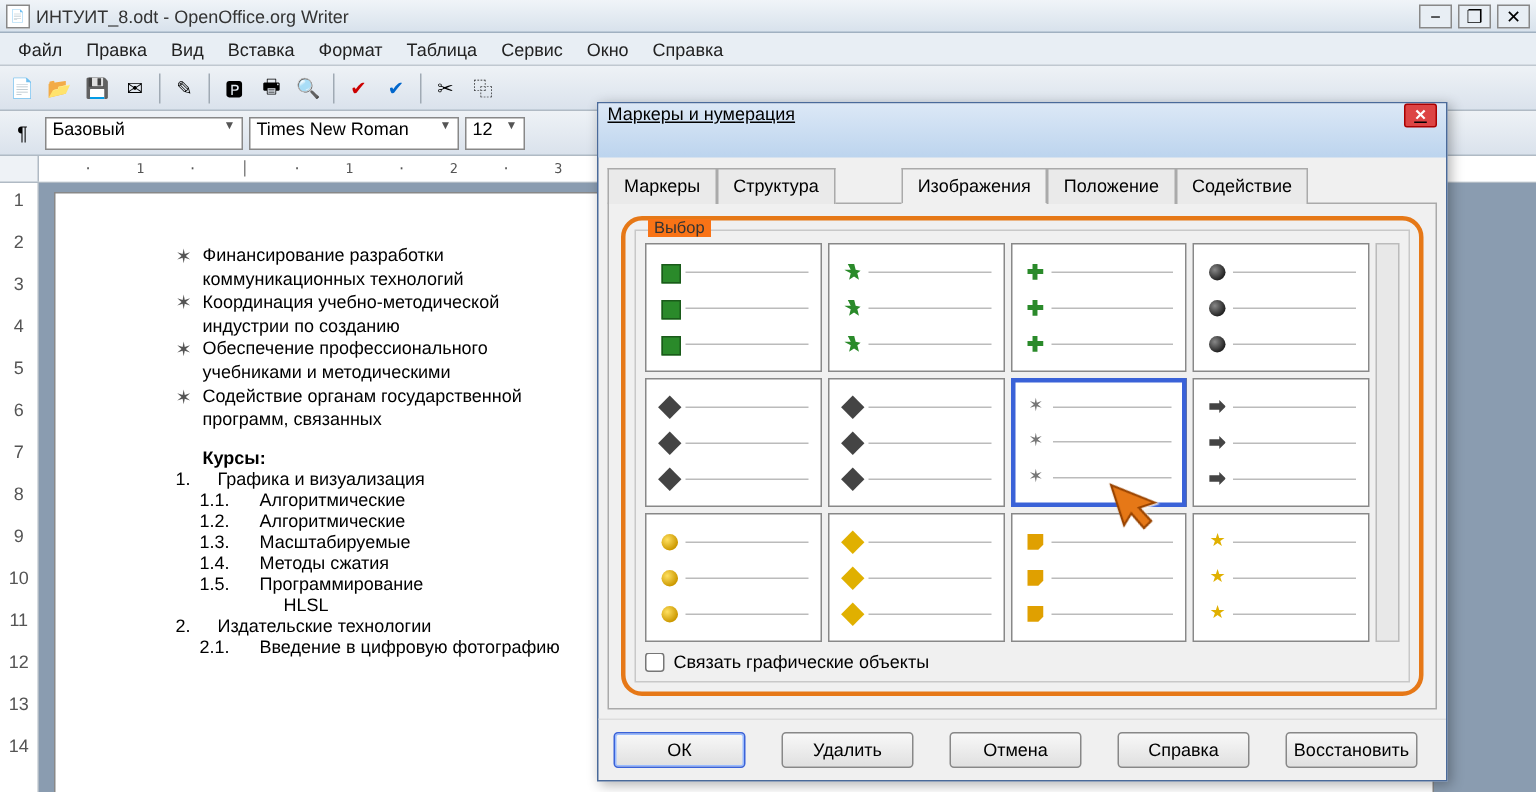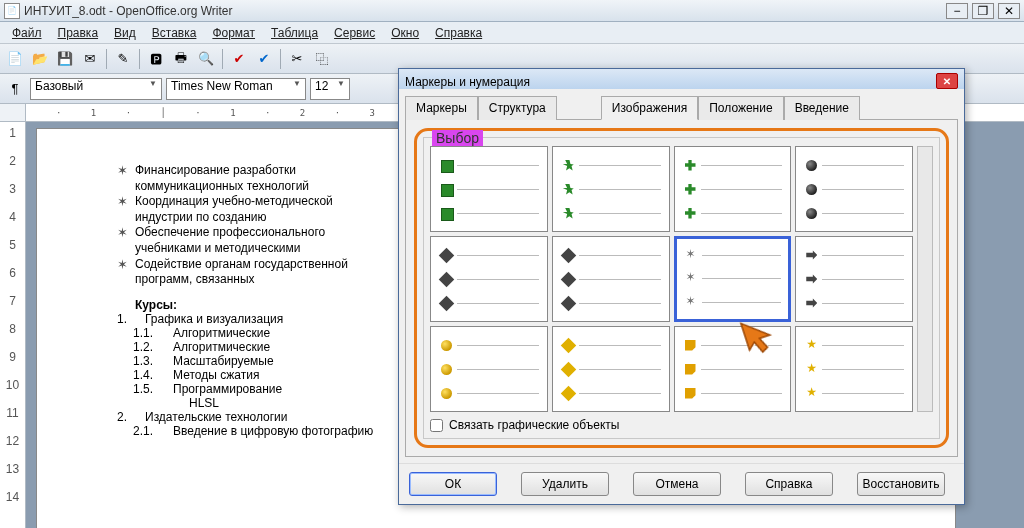--- a/index.html
+++ b/index.html
@@ -7,21 +7,21 @@
 
   
   .titlebar { height: 22px; background: linear-gradient(#f0f4f8, #d8e2ec); display: flex; align-items: center; padding: 0 4px; border-bottom: 1px solid #a0b0c0; }
   .titlebar .doc-icon { width: 16px; height: 16px; background: #fff; border: 1px solid #888; margin-right: 4px; display:flex; align-items:center; justify-content:center; font-size:8px; }
   .titlebar .title { color: #333; flex: 1; }
   .titlebar .win-btns { display: flex; gap: 4px; }
   .titlebar .win-btn { width: 22px; height: 16px; border: 1px solid #888; background: #e8eef4; display:flex; align-items:center; justify-content:center; }
 
   
   .menubar { height: 22px; background: #e8eef4; display: flex; align-items: center; padding: 0 6px; gap: 4px; border-bottom: 1px solid #c0c8d0; }
-  .menubar span { padding: 2px 6px; color: #222; cursor: default; text-decoration: underline; }
+  .menubar span { padding: 2px 6px; color: #222; cursor: default; }
 
   
   .toolbar { height: 30px; background: linear-gradient(#eef2f6,#dae2ec); border-bottom: 1px solid #b0bac4; display:flex; align-items:center; padding:0 4px; gap:3px; }
   .tool-btn { width: 22px; height: 22px; border: 1px solid transparent; display:flex; align-items:center; justify-content:center; font-size:13px; }
   .tool-sep { width:1px; height:20px; background:#a0aab4; margin:0 2px; }
 
   
   .formatbar { height: 30px; background: linear-gradient(#eef2f6,#dae2ec); border-bottom:1px solid #b0bac4; display:flex; align-items:center; padding:0 4px; gap:4px; }
   .combo { height:22px; border:1px solid #888; background:#fff; display:flex; padding:0 4px; }
   .combo .dd { margin-left:auto; font-size:8px; color:#555; padding-left:4px; }
@@ -43,32 +43,32 @@
   .page .li { padding-left: 18px; position:relative; line-height:1.3; }
   .page .star::before { content:"✶"; position:absolute; left:0; top:0; color:#555; font-size:13px; }
   .page .num { padding-left: 28px; position:relative; }
   .page .num::before { content: attr(data-num); position:absolute; left:0; }
   .page .sub { padding-left: 56px; position:relative; }
   .page .sub::before { content: attr(data-num); position:absolute; left:16px; }
   .page .indent2 { padding-left: 72px; }
 
   
   .dialog { position:absolute; left:398px; top:68px; width:567px; background:#f0f0f0; border:1px solid #4a6a9a; box-shadow:2px 2px 8px rgba(0,0,0,.3); }
-  .dlg-title { height:20px; background: linear-gradient(#dce8f6,#bcd4ee); display:flex; align-items:flex-end; padding:0 6px; }
+  .dlg-title { height:36px; background: linear-gradient(#dce8f6,#bcd4ee); display:flex; align-items:flex-start; padding:0 6px;text-decoration:underline; }
   .dlg-title span { color:#000; }
   .dlg-close { width:22px; height:16px; background:#d44; border:1px solid #a00; color:#fff; display:flex; align-items:center; justify-content:center; font-size:10px; font-weight:bold; border-radius:2px; }
 
   .tabs { display:flex; padding: 6px 6px 0 6px; gap:0; }
   .tab { border:1px solid #aaa; border-bottom:none; padding:4px 10px; background:#eaeaea; position:relative; top:1px; }
   .tab.active { background:#f0f0f0; border-bottom:1px solid #f0f0f0; font-weight:normal;margin-left:44px; }
   .tab-body { border:1px solid #aaa; margin:0 6px 6px; padding: 8px; background:#f0f0f0; }
 
   .frame-orange { border:3px solid #e67817; border-radius:14px; padding:6px; }
   .groupbox { border:1px solid #c8c8c8; position:relative; padding:8px 6px 6px; }
-  .groupbox .legend { position:absolute; top:-8px; left:8px; background:#d946ef; padding:0 4px; font-size:14px; color:#333; }
+  .groupbox .legend { position:absolute; top:-8px; left:8px; background:#f97316; padding:0 4px; font-size:11px; color:#333; }
 
   .grid { display:grid; grid-template-columns: repeat(4, 1fr); gap:4px; }
   .cell { border:1px solid #888; background:#fff; height:86px; padding:6px 8px; display:flex; flex-direction:column; justify-content:space-around; position:relative; }
   .cell.selected { border:2px solid #000; }
   .cell.highlight { outline: 3px solid #3a62d8; outline-offset:-3px; }
   .scroll-v { width:16px; background:#e8e8e8; border:1px solid #bbb; }
   .grid-row { display:flex; gap:4px; }
   .grid-row .grid { flex:1; }
 
   .cline { height:1px; background:#bbb; width: calc(100% - 18px); margin-left:18px; position:relative; }
@@ -210,21 +210,21 @@
   <div class="dlg-title">
     <span>Маркеры и нумерация</span>
     <div style="flex:1"></div>
     <div class="dlg-close">✕</div>
   </div>
   <div class="tabs">
     <div class="tab">Маркеры</div>
     <div class="tab">Структура</div>
     <div class="tab active">Изображения</div>
     <div class="tab">Положение</div>
-    <div class="tab">Введение</div>
+    <div class="tab">Содействие</div>
   </div>
   <div class="tab-body">
     <div class="frame-orange">
       <div class="groupbox">
         <div class="legend">Выбор</div>
         <div class="grid-row">
           <div class="grid">
 
             <div class="cell">
                 <div class="cline i-square-g"></div>

